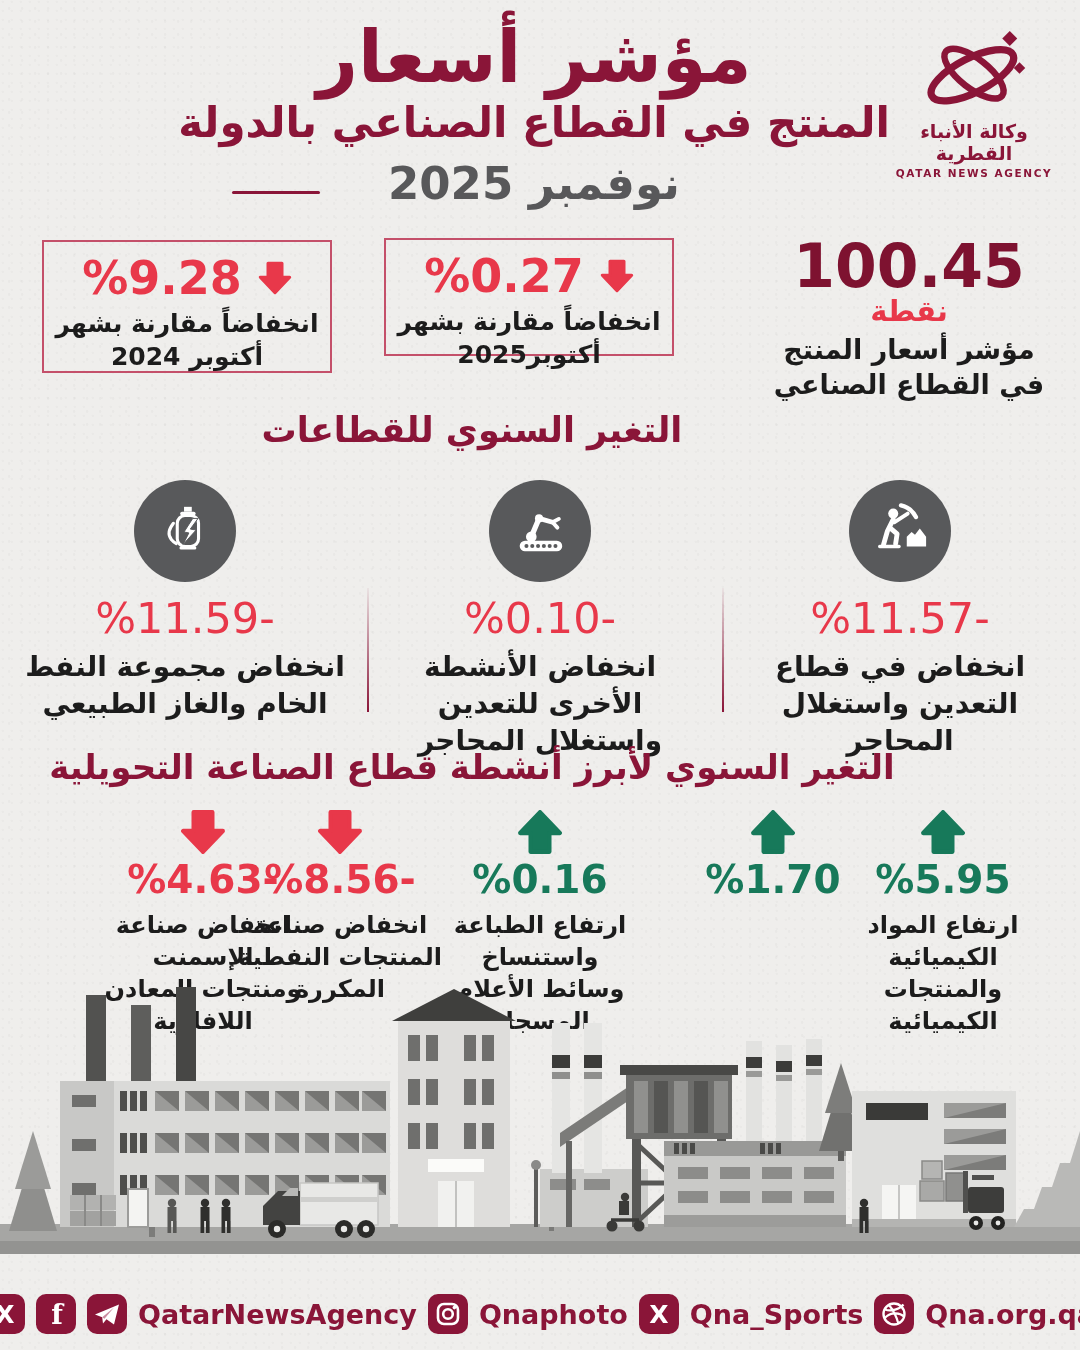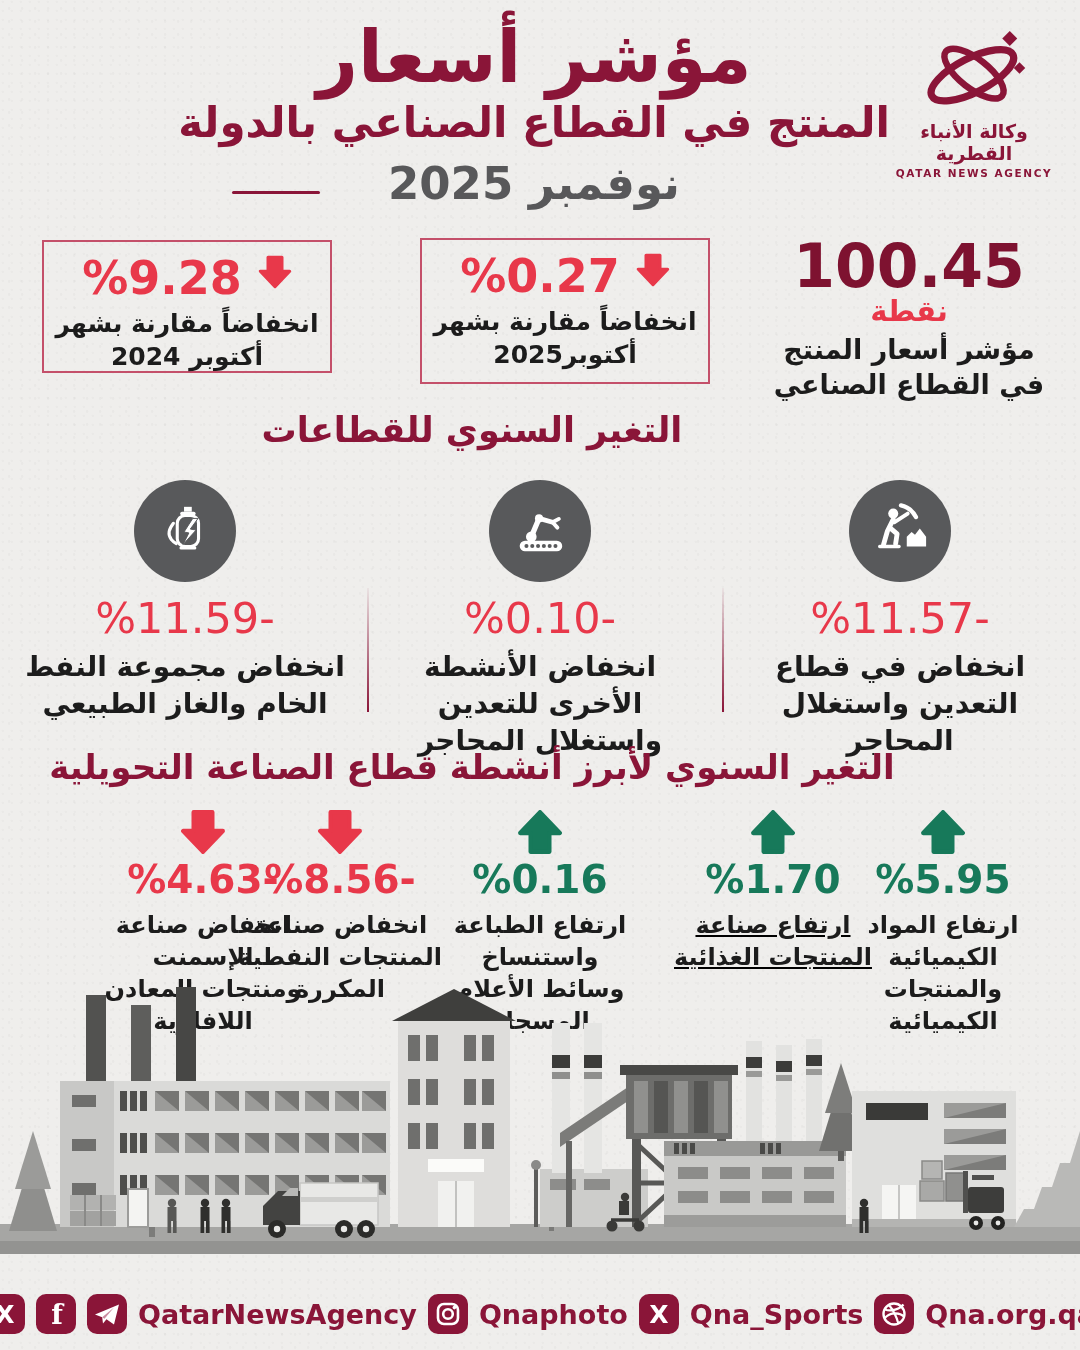--- a/index.html
+++ b/index.html
@@ -24,22 +24,22 @@
   
   .titles { position:absolute; top:18px; left:44px; width:980px; text-align:center; color:#8A1538; }
   .t1 { font-size:72px; font-weight:800; line-height:1.1; }
   .t2 { font-size:42px; font-weight:800; line-height:1.15; margin-top:2px; }
   .date { font-size:45px; font-weight:700; color:#58585a; margin-top:10px; }
   .date-line { position:absolute; top:191px; left:232px; width:88px; height:3px; background:#8A1538; border-radius:2px; }
 
   
   .statbox { position:absolute; border:2px solid #c4506a; padding:12px 8px; text-align:center; }
   .box-yearly  { left:42px;  top:240px; width:290px; height:133px; }
-  .box-monthly { left:420px; top:238px; width:290px; height:146px; }
-  .statbox .valrow { display:flex; direction:ltr; align-items:flex-start; justify-content:center; gap:16px; }
+  .box-monthly { left:384px; top:238px; width:290px; height:118px; }
+  .statbox .valrow { display:flex; direction:ltr; align-items:center; justify-content:center; gap:16px; }
   .statbox .val { font-size:46px; font-weight:800; color:#E8384A; line-height:1.05; }
   .statbox .lbl { font-size:25px; font-weight:700; color:#1c1c1c; line-height:1.3; margin-top:6px; }
   .index-stat { position:absolute; left:758px; top:236px; width:302px; text-align:center; }
   .index-stat .big  { font-size:60px; font-weight:800; color:#7E1230; line-height:1.0; direction:ltr; }
   .index-stat .unit { font-size:29px; font-weight:800; color:#E8384A; line-height:1.1; }
   .index-stat .lbl  { font-size:27px; font-weight:700; color:#1c1c1c; line-height:1.3; margin-top:4px; }
 
   
   .sec-title { position:absolute; left:0; width:944px; text-align:center; color:#8A1538; font-weight:700; }
   .sec1-title { top:410px; font-size:35px; }
@@ -191,21 +191,20 @@
     <div class="lbl">ارتفاع المواد الكيميائية والمنتجات الكيميائية</div>
   </div>
 
   <div class="mcol m2 rtl">
     <div class="arrow">
         <svg width="46" height="44" viewBox="0 0 44 42" class="arrow-up">
           <path d="M22 2 L41 22 H31 V40 H13 V22 H3 Z" stroke-width="4" stroke-linejoin="round"></path>
         </svg>
       </div>
     <div class="val val-green num">%1.70</div>
-    <div class="lbl">ارتفاع صناعة المنتجات الغذائية</div>
   </div>
 
   <div class="mcol m3 rtl">
     <div class="arrow">
         <svg width="46" height="44" viewBox="0 0 44 42" class="arrow-up">
           <path d="M22 2 L41 22 H31 V40 H13 V22 H3 Z" stroke-width="4" stroke-linejoin="round"></path>
         </svg>
       </div>
     <div class="val val-green num">%0.16</div>
     <div class="lbl">ارتفاع الطباعة واستنساخ وسائط الأعلام المسجلة</div>

